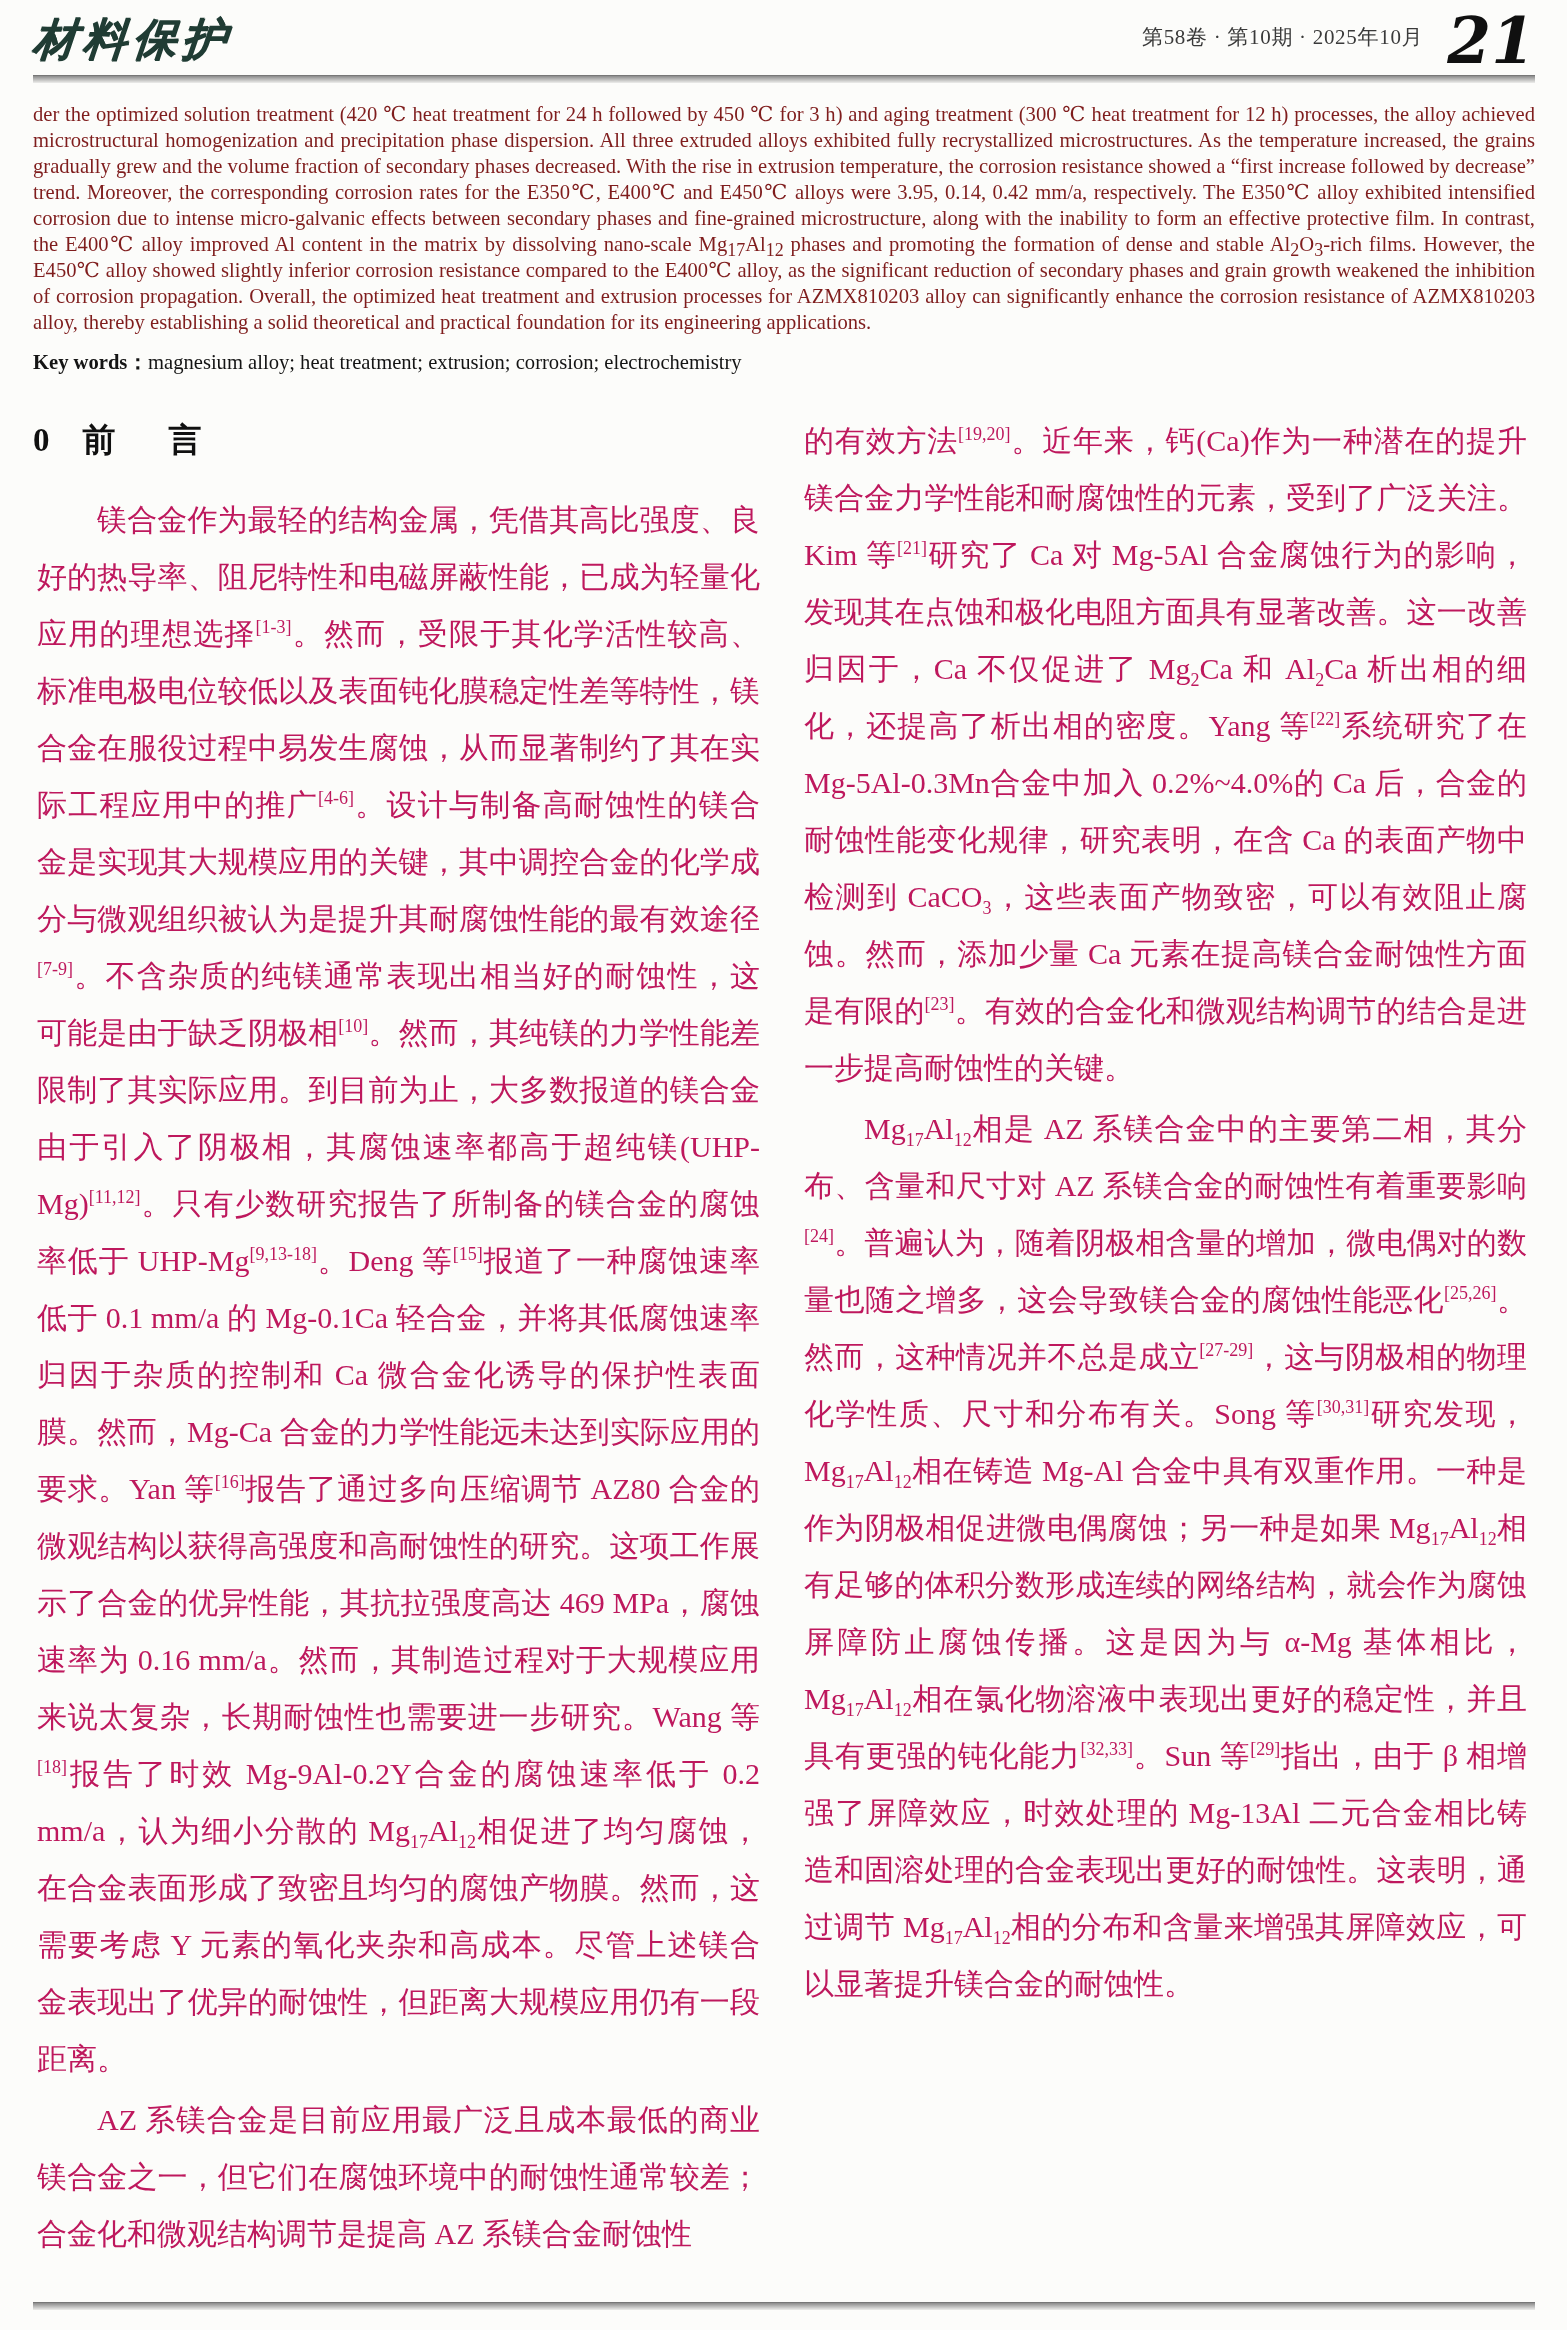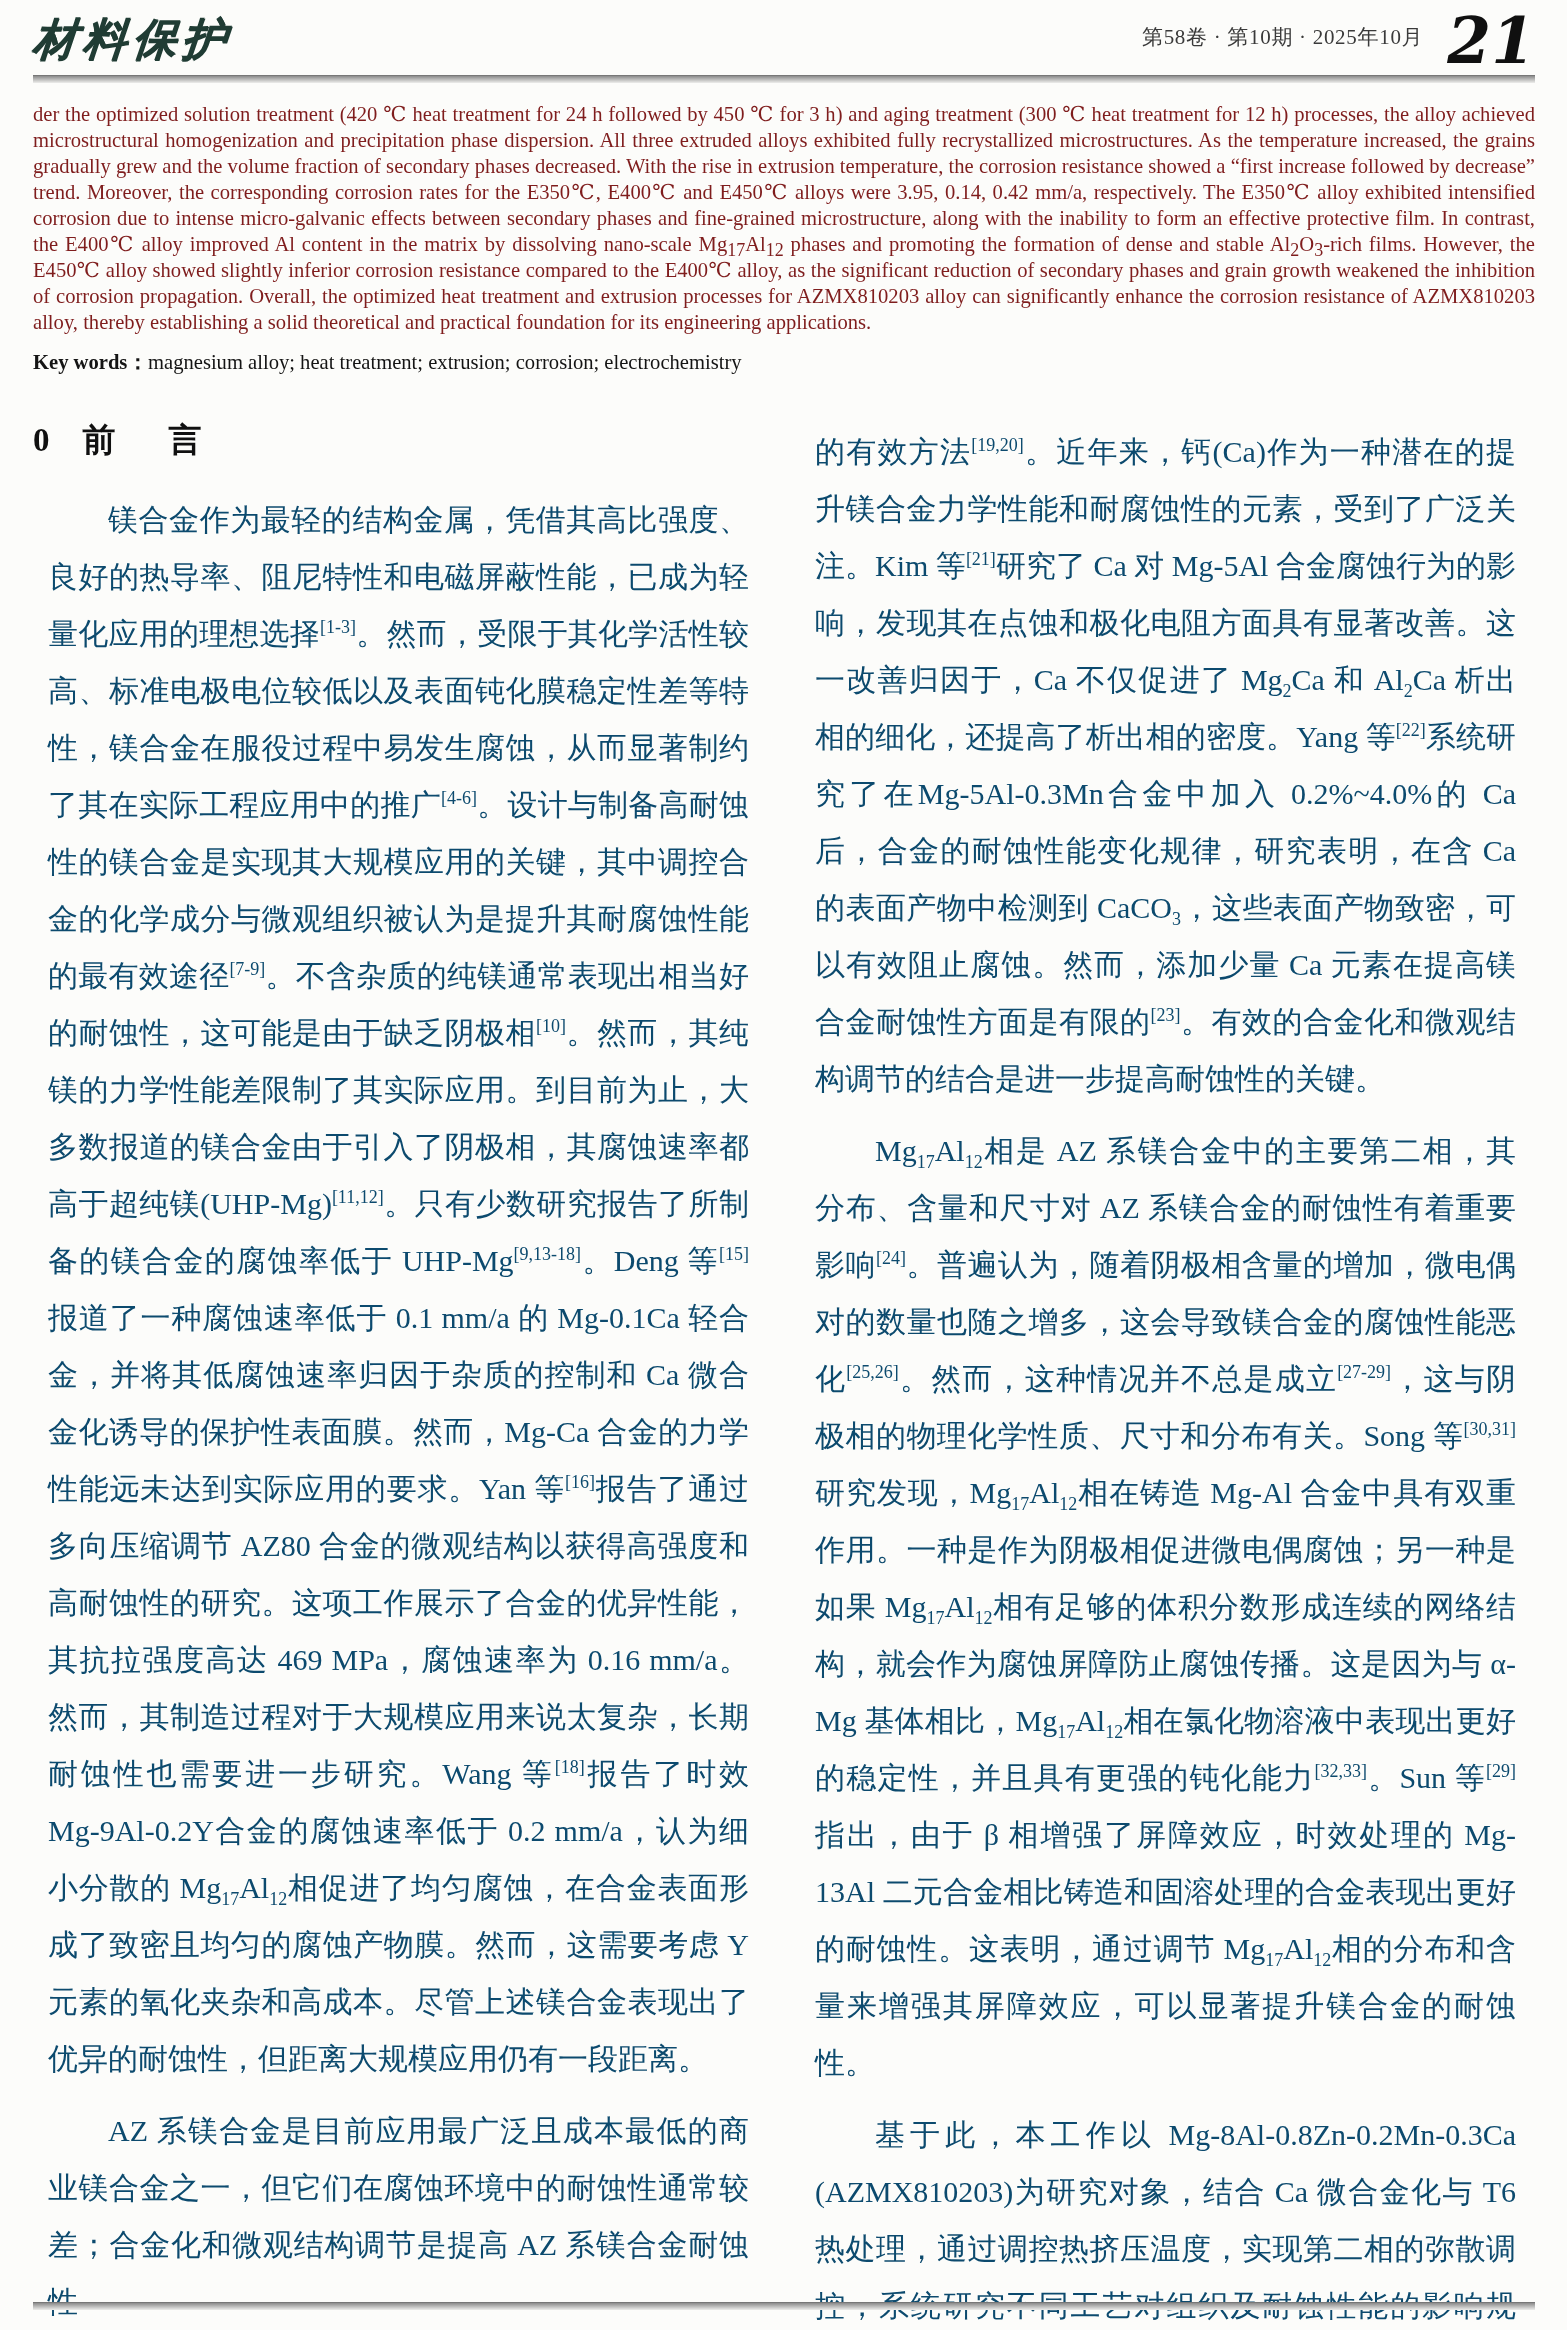--- a/index.html
+++ b/index.html
@@ -88,25 +88,25 @@
   .col { width:731px; }
   .section-heading {
     margin:10px 0 28px 0;
     font-size:33px;
     font-weight:bold;
     color:#101010;
   }
   .sec-num { margin-right:33px; }
   .sec-title { letter-spacing:10px; }
   .body-par {
-    margin:15px;
+    margin:4px;
     font-size:30px;
     line-height:57px;
     text-align:justify;
-    color:#0c4a6e;
+    color:#be185d;
   }
   .body-par.indent { text-indent:2em; }
   sup { font-size:18px; vertical-align:super; line-height:0; }
   sub { font-size:18px; vertical-align:sub; line-height:0; }
 </style>
 </head>
 <body>
 
 <div class="page">
 
@@ -129,21 +129,20 @@
 
     <div class="col">
       <h2 class="section-heading"><span class="sec-num">0</span><span class="sec-title">前　言</span></h2>
       <p class="body-par indent">镁合金作为最轻的结构金属，凭借其高比强度、良好的热导率、阻尼特性和电磁屏蔽性能，已成为轻量化应用的理想选择<sup>[1-3]</sup>。然而，受限于其化学活性较高、标准电极电位较低以及表面钝化膜稳定性差等特性，镁合金在服役过程中易发生腐蚀，从而显著制约了其在实际工程应用中的推广<sup>[4-6]</sup>。设计与制备高耐蚀性的镁合金是实现其大规模应用的关键，其中调控合金的化学成分与微观组织被认为是提升其耐腐蚀性能的最有效途径<sup>[7-9]</sup>。不含杂质的纯镁通常表现出相当好的耐蚀性，这可能是由于缺乏阴极相<sup>[10]</sup>。然而，其纯镁的力学性能差限制了其实际应用。到目前为止，大多数报道的镁合金由于引入了阴极相，其腐蚀速率都高于超纯镁(UHP-Mg)<sup>[11,12]</sup>。只有少数研究报告了所制备的镁合金的腐蚀率低于 UHP-Mg<sup>[9,13-18]</sup>。Deng 等<sup>[15]</sup>报道了一种腐蚀速率低于 0.1 mm/a 的 Mg-0.1Ca 轻合金，并将其低腐蚀速率归因于杂质的控制和 Ca 微合金化诱导的保护性表面膜。然而，Mg-Ca 合金的力学性能远未达到实际应用的要求。Yan 等<sup>[16]</sup>报告了通过多向压缩调节 AZ80 合金的微观结构以获得高强度和高耐蚀性的研究。这项工作展示了合金的优异性能，其抗拉强度高达 469 MPa，腐蚀速率为 0.16 mm/a。然而，其制造过程对于大规模应用来说太复杂，长期耐蚀性也需要进一步研究。Wang 等<sup>[18]</sup>报告了时效 Mg-9Al-0.2Y合金的腐蚀速率低于 0.2 mm/a，认为细小分散的 Mg<sub>17</sub>Al<sub>12</sub>相促进了均匀腐蚀，在合金表面形成了致密且均匀的腐蚀产物膜。然而，这需要考虑 Y 元素的氧化夹杂和高成本。尽管上述镁合金表现出了优异的耐蚀性，但距离大规模应用仍有一段距离。</p>
       <p class="body-par indent">AZ 系镁合金是目前应用最广泛且成本最低的商业镁合金之一，但它们在腐蚀环境中的耐蚀性通常较差；合金化和微观结构调节是提高 AZ 系镁合金耐蚀性</p>
     </div>
 
     <div class="col">
       <p class="body-par">的有效方法<sup>[19,20]</sup>。近年来，钙(Ca)作为一种潜在的提升镁合金力学性能和耐腐蚀性的元素，受到了广泛关注。Kim 等<sup>[21]</sup>研究了 Ca 对 Mg-5Al 合金腐蚀行为的影响，发现其在点蚀和极化电阻方面具有显著改善。这一改善归因于，Ca 不仅促进了 Mg<sub>2</sub>Ca 和 Al<sub>2</sub>Ca 析出相的细化，还提高了析出相的密度。Yang 等<sup>[22]</sup>系统研究了在Mg-5Al-0.3Mn合金中加入 0.2%~4.0%的 Ca 后，合金的耐蚀性能变化规律，研究表明，在含 Ca 的表面产物中检测到 CaCO<sub>3</sub>，这些表面产物致密，可以有效阻止腐蚀。然而，添加少量 Ca 元素在提高镁合金耐蚀性方面是有限的<sup>[23]</sup>。有效的合金化和微观结构调节的结合是进一步提高耐蚀性的关键。</p>
       <p class="body-par indent">Mg<sub>17</sub>Al<sub>12</sub>相是 AZ 系镁合金中的主要第二相，其分布、含量和尺寸对 AZ 系镁合金的耐蚀性有着重要影响<sup>[24]</sup>。普遍认为，随着阴极相含量的增加，微电偶对的数量也随之增多，这会导致镁合金的腐蚀性能恶化<sup>[25,26]</sup>。然而，这种情况并不总是成立<sup>[27-29]</sup>，这与阴极相的物理化学性质、尺寸和分布有关。Song 等<sup>[30,31]</sup>研究发现，Mg<sub>17</sub>Al<sub>12</sub>相在铸造 Mg-Al 合金中具有双重作用。一种是作为阴极相促进微电偶腐蚀；另一种是如果 Mg<sub>17</sub>Al<sub>12</sub>相有足够的体积分数形成连续的网络结构，就会作为腐蚀屏障防止腐蚀传播。这是因为与 α-Mg 基体相比，Mg<sub>17</sub>Al<sub>12</sub>相在氯化物溶液中表现出更好的稳定性，并且具有更强的钝化能力<sup>[32,33]</sup>。Sun 等<sup>[29]</sup>指出，由于 β 相增强了屏障效应，时效处理的 Mg-13Al 二元合金相比铸造和固溶处理的合金表现出更好的耐蚀性。这表明，通过调节 Mg<sub>17</sub>Al<sub>12</sub>相的分布和含量来增强其屏障效应，可以显著提升镁合金的耐蚀性。</p>
-      <p class="body-par indent">基于此，本工作以 Mg-8Al-0.8Zn-0.2Mn-0.3Ca (AZMX810203)为研究对象，结合 Ca 微合金化与 T6 热处理，通过调控热挤压温度，实现第二相的弥散调控，系统研究不同工艺对组织及耐蚀性能的影响规律。为</p>
     </div>
 
   </main>
 
   <div class="rule bottom-rule"></div>
 
 </div>
 
 
 </body></html>

